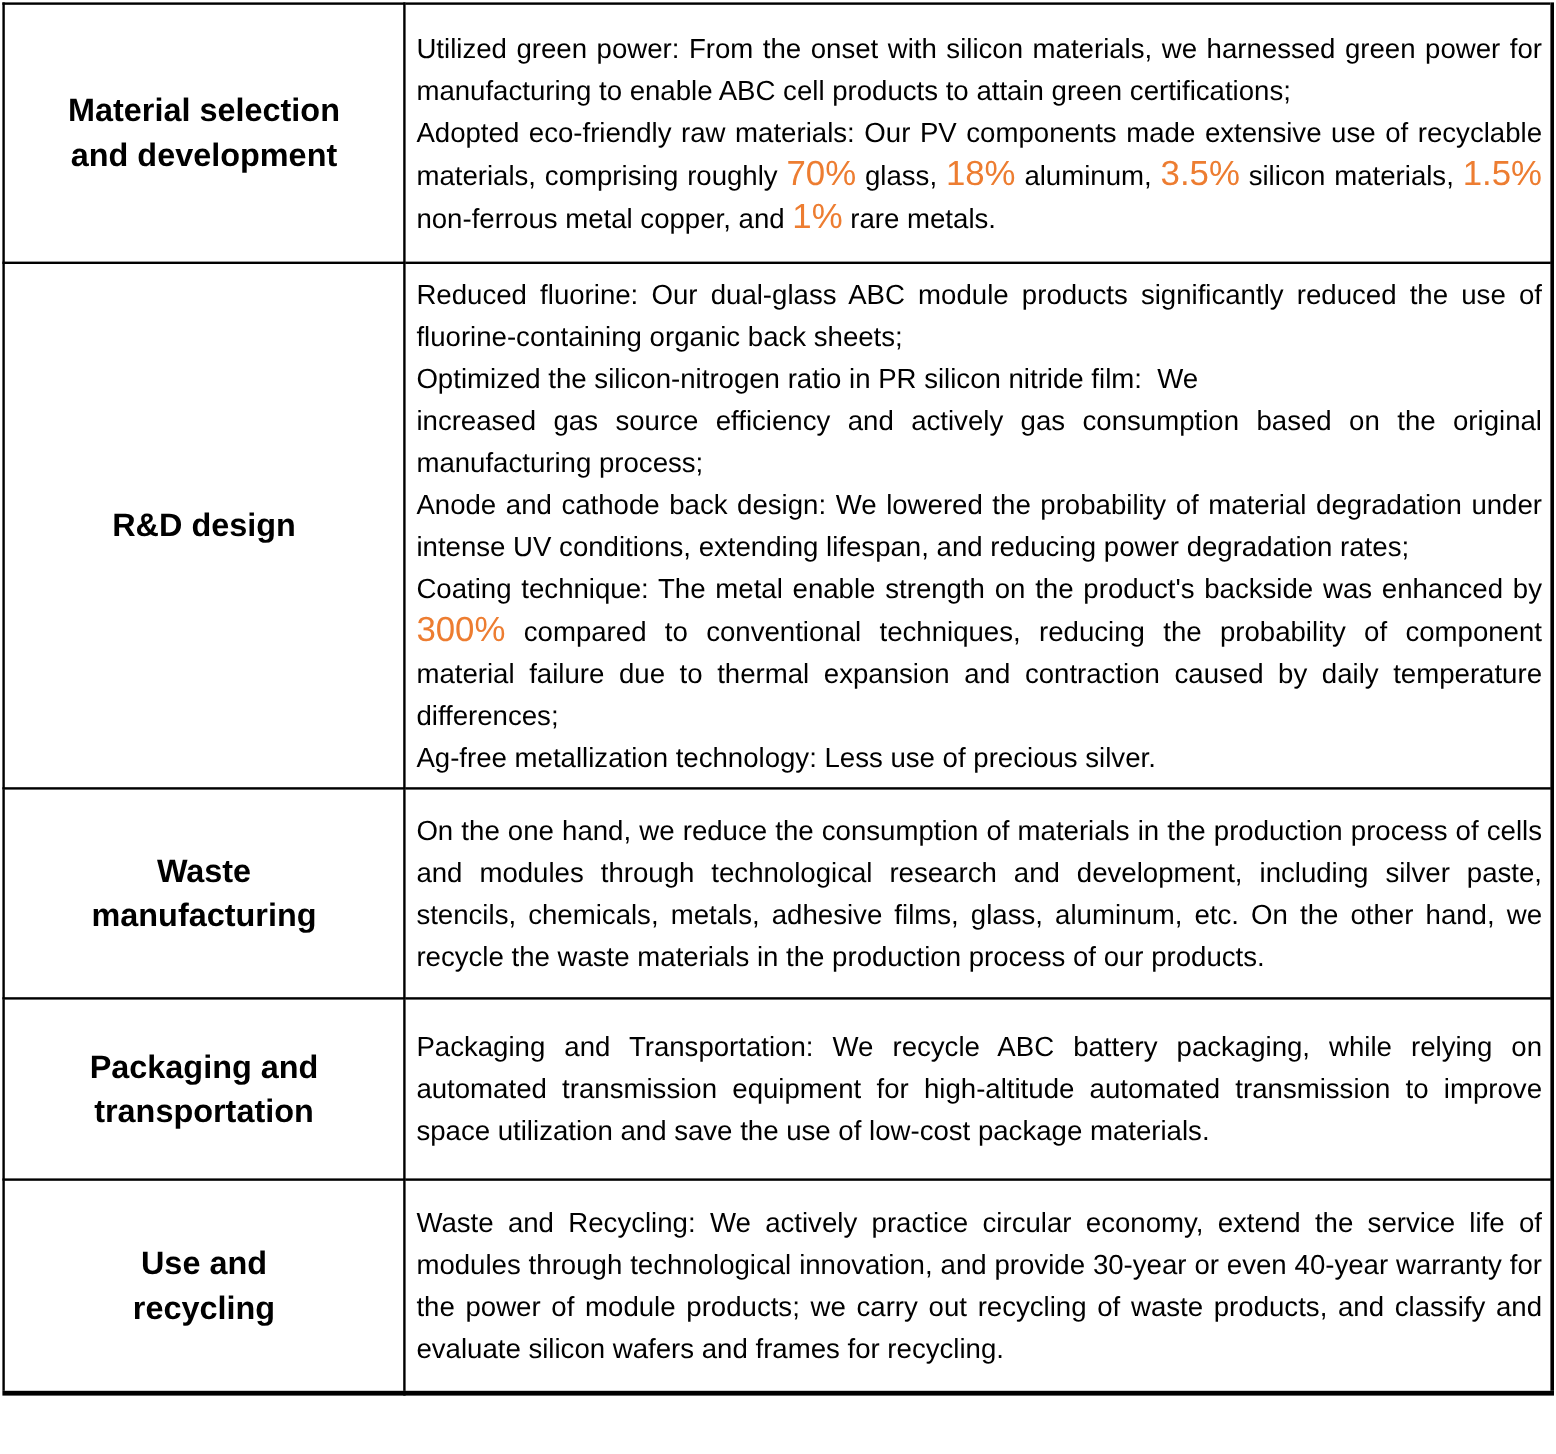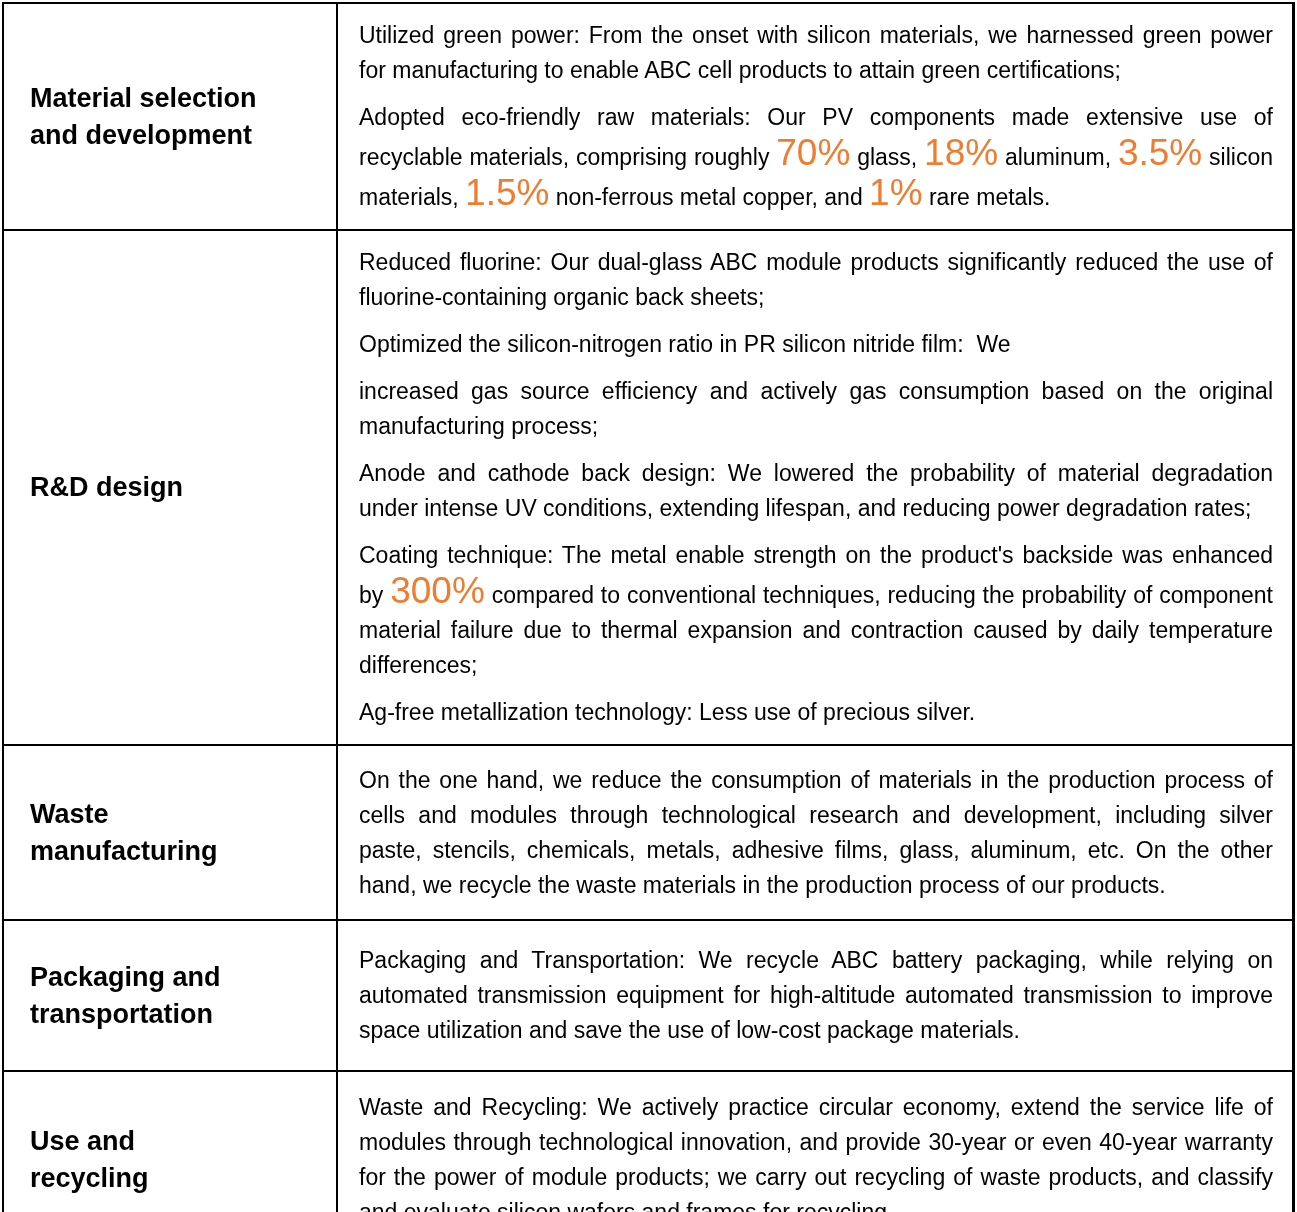--- a/index.html
+++ b/index.html
@@ -24,37 +24,38 @@
     border-bottom-width: 4px;
   }
   col.c-label { width: 334px; }
   td {
     border: 2px solid #000000;
     vertical-align: middle;
     box-sizing: border-box;
     overflow: hidden;
   }
   td.label-cell {
+    text-align: center;
     font-weight: bold;
     font-size: 27px;
     line-height: 37px;
     padding: 4px 26px;
   }
   td.desc-cell {
     font-size: 23px;
     line-height: 35px;
     padding: 2px 7px 2px 9px;
   }
   td.desc-cell p {
-    margin: 12px;
+    margin: 0;
     text-align: justify;
   }
   span.hl {
     color: var(--accent, #ED7D31);
-    font-size: 37px;
+    font-size: 29px;
   }
   tr:nth-child(1) td { height: 216px; }
   tr:nth-child(2) td { height: 438px; }
   tr:nth-child(3) td { height: 175px; }
   tr:nth-child(4) td { height: 151px; }
   tr:nth-child(5) td { height: 178px; }
 </style>
 </head>
 <body>
 

